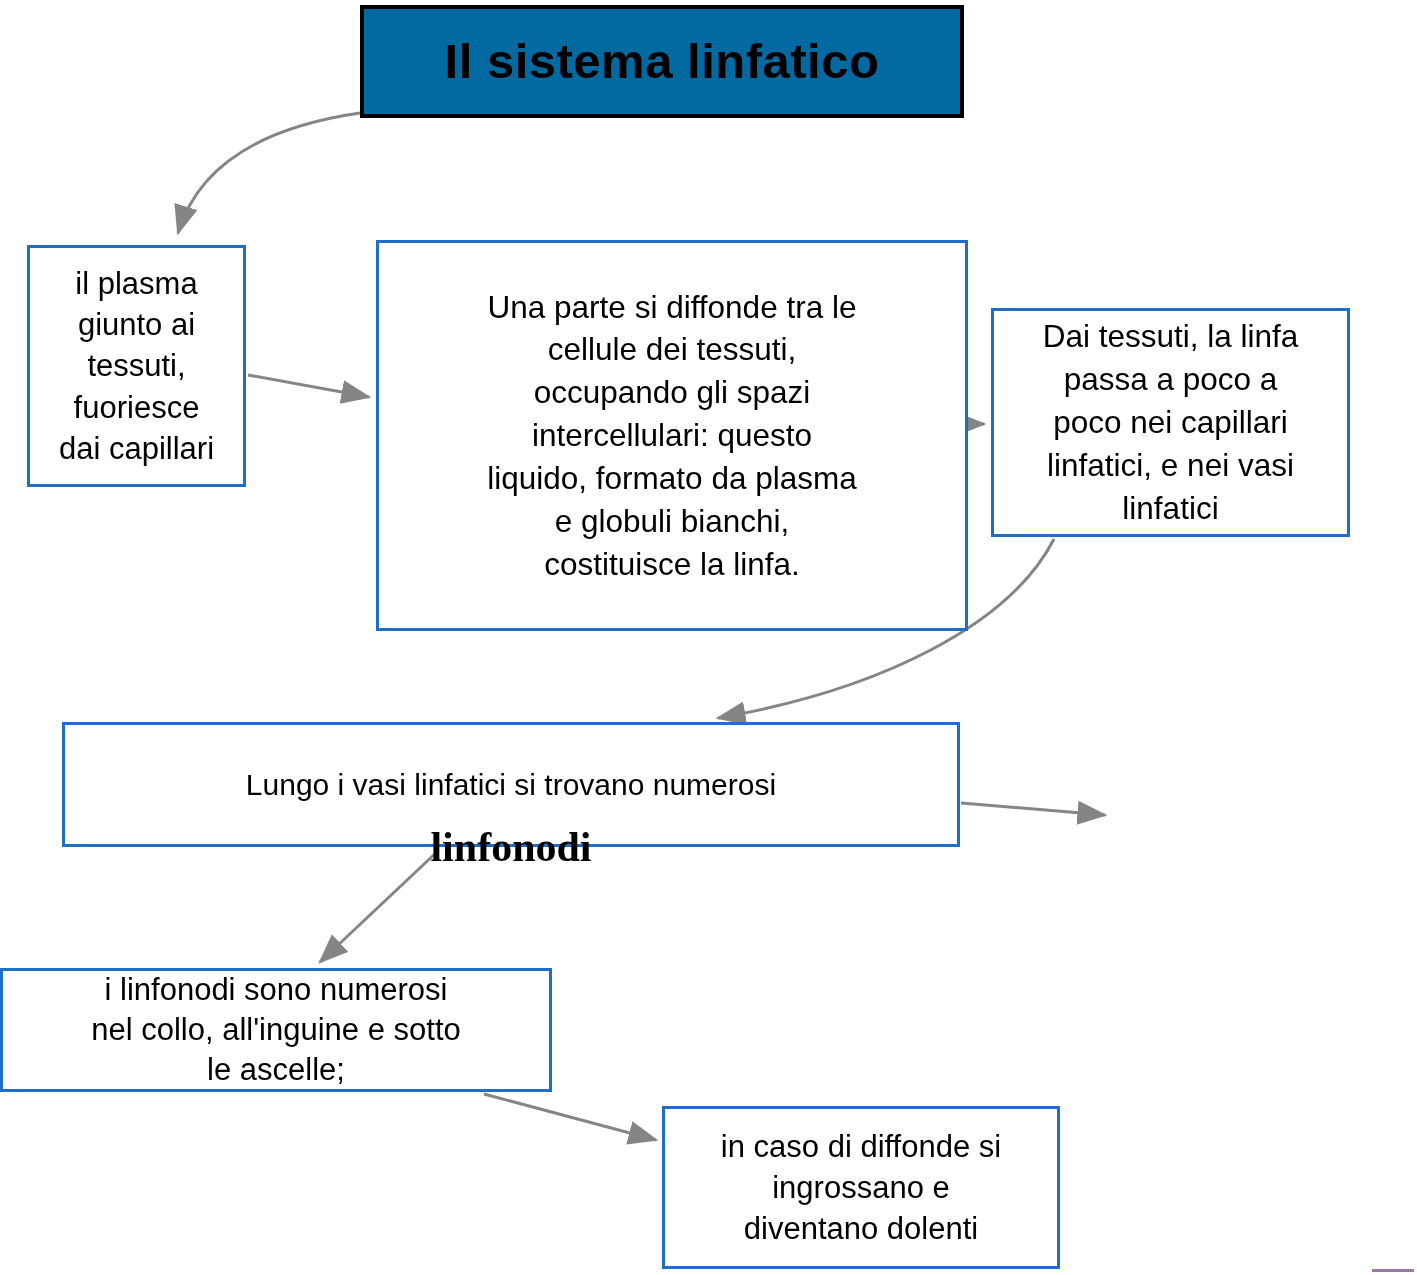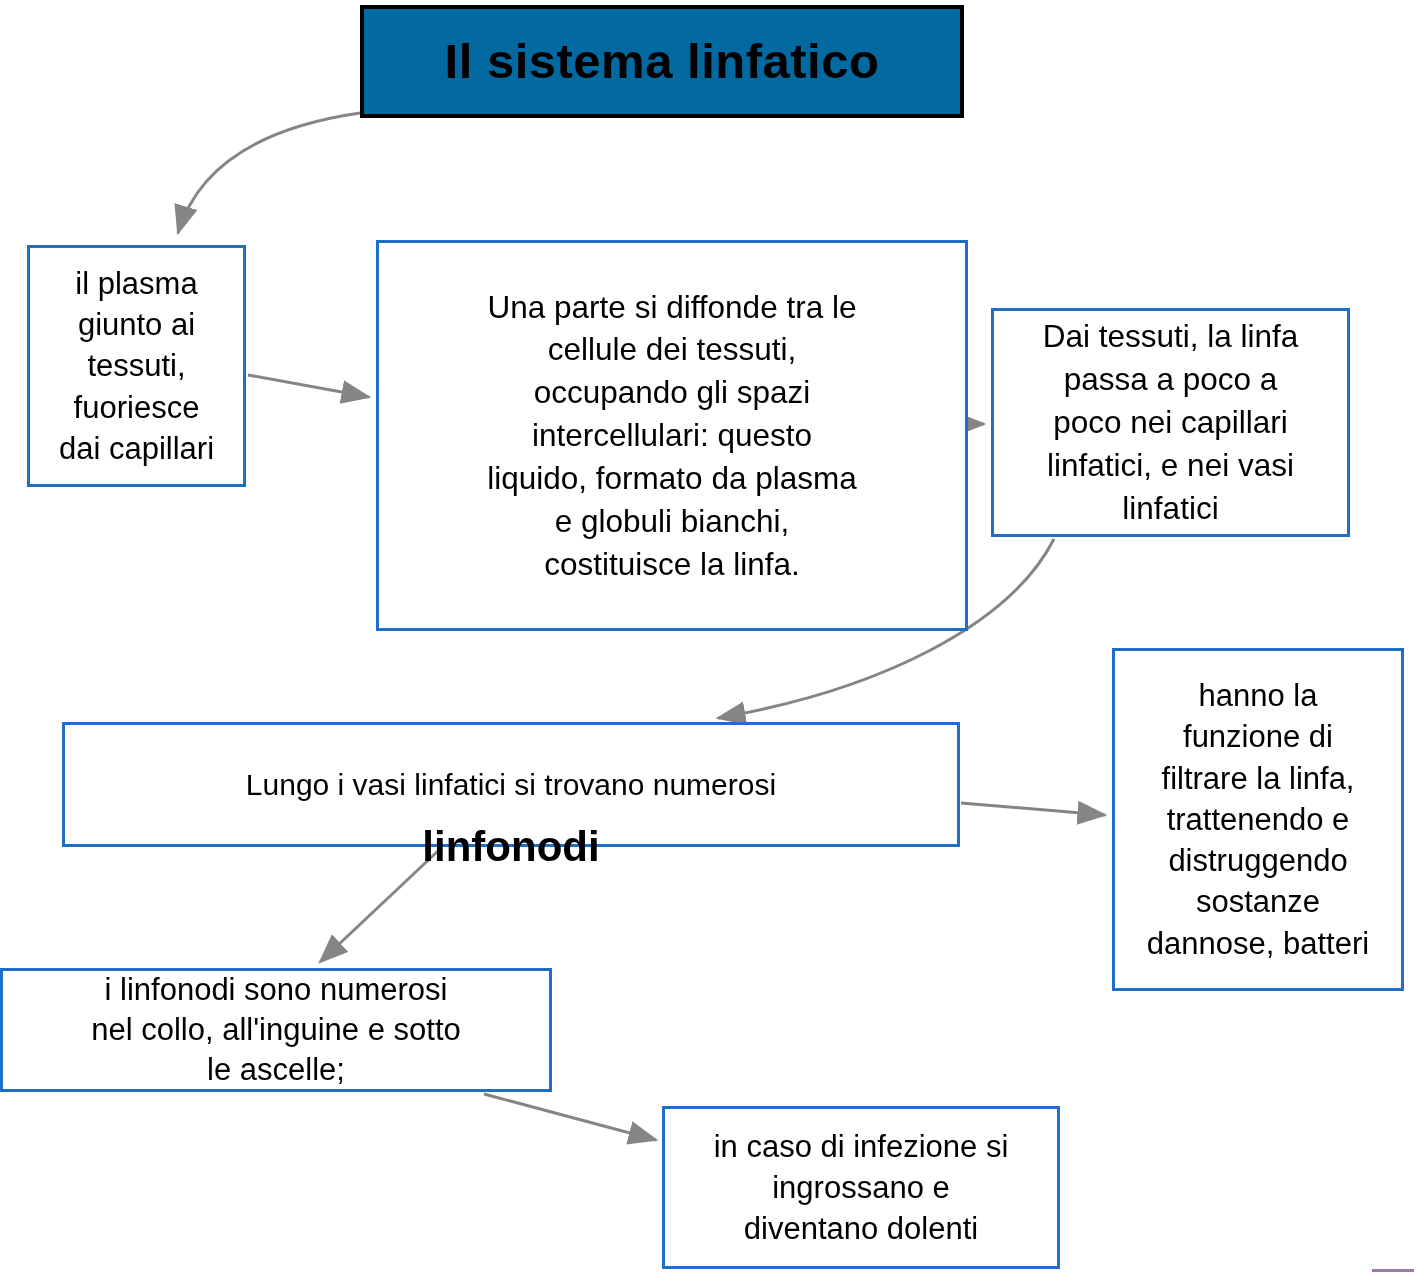--- a/index.html
+++ b/index.html
@@ -17,21 +17,21 @@
   .artifact{position:absolute;background:#9B79A8;}
   #n-plasma{left:27px;  top:245px; width:219px; height:242px;}
   #n-plasma .txt{font-size:31px;line-height:1.33;}
   #n-parte{left:376px; top:240px; width:592px; height:391px;}
   #n-parte .txt{font-size:31.5px;line-height:1.36;}
   #n-dai{left:991px;  top:308px; width:359px; height:229px;}
   #n-dai .txt{font-size:31.5px;line-height:1.36;}
   #n-linfonodi{left:62px; top:722px; width:898px; height:125px;
                align-items:flex-start;padding-top:24px;}
   #n-linfonodi .l1{font-size:30px;line-height:1.2;display:block;}
-  #n-linfonodi .l2{font-size:42px;font-weight:bold;line-height:1.25;display:block;}
+  #n-linfonodi .l2{font-size:42px;font-weight:bold;line-height:1.25;display:block;font-family:Liberation Serif, serif;}
   #n-hanno{left:1112px; top:648px; width:292px; height:343px;}
   #n-hanno .txt{font-size:31px;line-height:1.33;}
   #n-collo{left:0px; top:968px; width:552px; height:124px;}
   #n-collo .txt{font-size:31px;line-height:1.3;}
   #n-infez{left:662px; top:1106px; width:398px; height:163px;}
   #n-infez .txt{font-size:31px;line-height:1.33;}
 </style>
 </head>
 <body>
 
@@ -89,37 +89,28 @@
 linfatici</span>
   </div>
 
   <div class="node blue" id="n-linfonodi">
     <span class="txt">
       <span class="l1">Lungo i vasi linfatici si trovano numerosi</span>
       <span class="l2">linfonodi</span>
     </span>
   </div>
 
-  <div class="node blue" id="n-hanno">
-    <span class="txt">hanno la
-funzione di
-filtrare la linfa,
-trattenendo e
-distruggendo
-sostanze
-dannose, batteri</span>
-  </div>
 
   <div class="node blue" id="n-collo">
     <span class="txt">i linfonodi sono numerosi
 nel collo, all'inguine e sotto
 le ascelle;</span>
   </div>
 
   <div class="node blue" id="n-infez">
-    <span class="txt">in caso di infezione si
+    <span class="txt">in caso di diffonde si
 ingrossano e
 diventano dolenti</span>
   </div>
 
   <div class="artifact" style="left:1372px;top:1269px;width:42px;height:3px;"></div>
 
 </div>
 
 </body></html>

